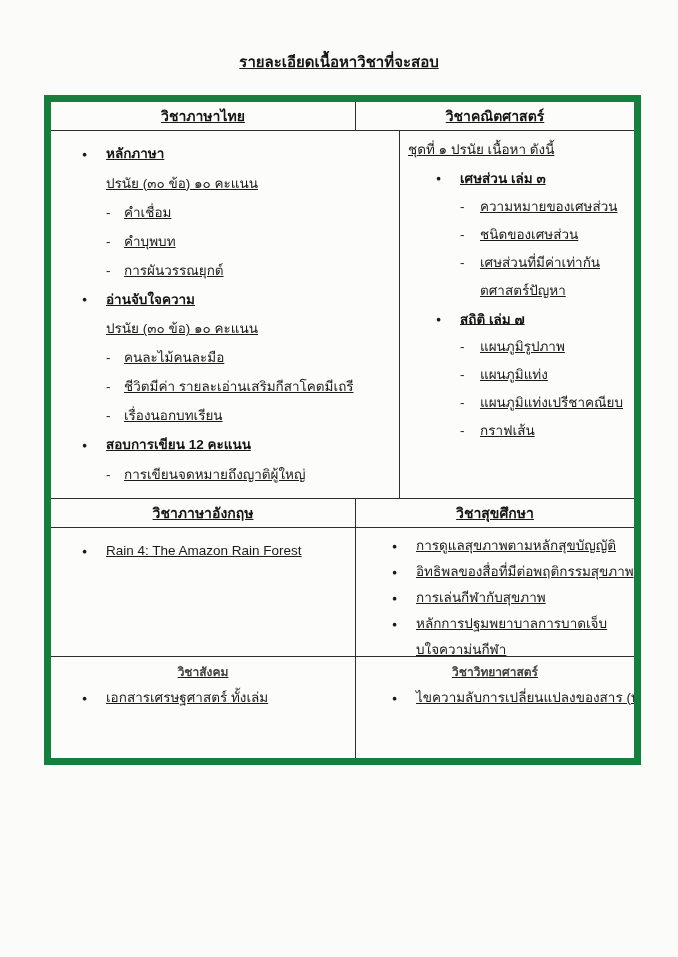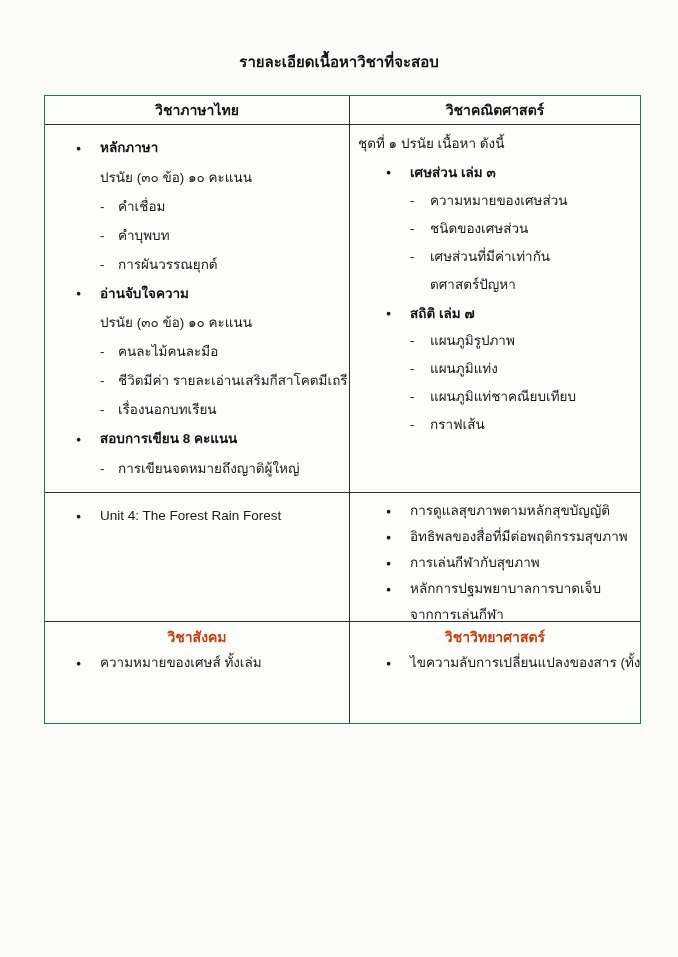--- a/index.html
+++ b/index.html
@@ -2,64 +2,64 @@
 <html><head>
 <meta charset="utf-8">
 <style>
   * { box-sizing: border-box; margin: 0; padding: 0; }
   html, body {
     width: 678px; height: 957px;
     background: #fbfbfa;
     font-family: "Liberation Sans", "DejaVu Sans", sans-serif;
     color: #1b1b1b;
   }
-  .page { width: 678px; height: 825px; overflow: hidden; }
+  .page { width: 678px; height: 825px; overflow: hidden; text-decoration: underline; }
 
   .title {
     padding-top: 50px;
     text-align: center;
     font-weight: bold;
     font-size: 15px;
     color: #141414;
   }
 
   .exam-table {
     margin: 21px 0 0 44px;
     width: 597px;
-    border: 1px solid #15803d;
+    border: 7px solid #15803d;
     background: #fcfcfb;
   }
 
   .hrow {
     display: grid;
     grid-template-columns: 304px 1fr;
     height: 29px;
     border-bottom: 1px solid #2e2e2e;
   }
   .hcell {
     display: flex; align-items: center; justify-content: center;
     font-weight: bold; font-size: 14px; color: #141414;
   }
   .right { border-left: 1px solid #2e2e2e; }
 
   .crow { display: grid; grid-template-columns: 304px 1fr; }
-  .crow.r1 { height: 368px; border-bottom: 1px solid #2e2e2e; }
+  .crow.r1 { height: 368px; border-bottom: 1px solid #2e2e2e; gap: 44px; }
   .crow.r2 { height: 129px; border-bottom: 1px solid #2e2e2e; }
   .crow.r3 { height: 101px; }
 
   .cell { padding-top: 8px; overflow: hidden; font-size: 13.5px; }
   .r1 .cell { line-height: 29px; }
   .r1 .cell.right { line-height: 28px; padding-top: 5px; }
   .r2 .cell { line-height: 29px; }
   .r2 .cell.right { line-height: 25.5px; padding-top: 5px; }
   .r3 .cell { line-height: 27px; padding-top: 3px; }
 
   .cell-header {
-    text-align: center; font-weight: bold; font-size: 14px;
-    line-height: 24px; color: #c2410c;
+    text-align: center; font-weight: bold; font-size: 12px;
+    line-height: 24px; color: #404040;
   }
 
   .line { white-space: nowrap; }
   .mk { display: inline-block; }
   .mk.bullet { font-size: 8.5px; vertical-align: 1.5px; }
 
   
   .cell .lb .mk { margin-left: 31px; width: 24px; }
   .cell .ld .mk { margin-left: 55px; width: 18px; }
   .cell .lp { padding-left: 55px; }
@@ -92,56 +92,60 @@
         <div class="line lb"><span class="mk bullet">●</span><span class="txt b">หลักภาษา</span></div>
         <div class="line lp"><span class="txt">ปรนัย (๓๐ ข้อ) ๑๐ คะแนน</span></div>
         <div class="line ld"><span class="mk">-</span><span class="txt">คำเชื่อม</span></div>
         <div class="line ld"><span class="mk">-</span><span class="txt">คำบุพบท</span></div>
         <div class="line ld"><span class="mk">-</span><span class="txt">การผันวรรณยุกต์</span></div>
         <div class="line lb"><span class="mk bullet">●</span><span class="txt b">อ่านจับใจความ</span></div>
         <div class="line lp"><span class="txt">ปรนัย (๓๐ ข้อ) ๑๐ คะแนน</span></div>
         <div class="line ld"><span class="mk">-</span><span class="txt">คนละไม้คนละมือ</span></div>
         <div class="line ld"><span class="mk">-</span><span class="txt">ชีวิตมีค่า รายละเอ่านเสริมกีสาโคตมีเถรี</span></div>
         <div class="line ld"><span class="mk">-</span><span class="txt">เรื่องนอกบทเรียน</span></div>
-        <div class="line lb"><span class="mk bullet">●</span><span class="txt b">สอบการเขียน 8 คะแนน</span></div>
+        <div class="line lb"><span class="mk bullet">●</span><span class="txt b">สอบการเขียน 12 คะแนน</span></div>
         <div class="line ld"><span class="mk">-</span><span class="txt">การเขียนจดหมายถึงญาติผู้ใหญ่</span></div>
       </div>
       <div class="cell right">
         <div class="line li0"><span class="txt">ชุดที่ ๑ ปรนัย เนื้อหา ดังนี้</span></div>
         <div class="line lb"><span class="mk bullet">●</span><span class="txt b">เศษส่วน เล่ม ๓</span></div>
         <div class="line ld"><span class="mk">-</span><span class="txt">ความหมายของเศษส่วน</span></div>
         <div class="line ld"><span class="mk">-</span><span class="txt">ชนิดของเศษส่วน</span></div>
         <div class="line ld"><span class="mk">-</span><span class="txt">เศษส่วนที่มีค่าเท่ากัน</span></div>
         <div class="line lc"><span class="txt">ตศาสตร์ปัญหา</span></div>
         <div class="line lb"><span class="mk bullet">●</span><span class="txt b">สถิติ เล่ม ๗</span></div>
         <div class="line ld"><span class="mk">-</span><span class="txt">แผนภูมิรูปภาพ</span></div>
         <div class="line ld"><span class="mk">-</span><span class="txt">แผนภูมิแท่ง</span></div>
-        <div class="line ld"><span class="mk">-</span><span class="txt">แผนภูมิแท่ชาคณียบเทียบ</span></div>
+        <div class="line ld"><span class="mk">-</span><span class="txt">แผนภูมิแท่งเปรีชาคณียบ</span></div>
         <div class="line ld"><span class="mk">-</span><span class="txt">กราฟเส้น</span></div>
       </div>
     </div>
 
+    <div class="hrow">
+      <div class="hcell">วิชาภาษาอังกฤษ</div>
+      <div class="hcell right">วิชาสุขศึกษา</div>
+    </div>
 
     <div class="crow r2">
       <div class="cell">
-        <div class="line lb"><span class="mk bullet">●</span><span class="txt">Unit 4:  The Forest Rain Forest</span></div>
+        <div class="line lb"><span class="mk bullet">●</span><span class="txt">Rain 4:  The Amazon Rain Forest</span></div>
       </div>
       <div class="cell right">
         <div class="line lb"><span class="mk bullet">●</span><span class="txt">การดูแลสุขภาพตามหลักสุขบัญญัติ</span></div>
         <div class="line lb"><span class="mk bullet">●</span><span class="txt">อิทธิพลของสื่อที่มีต่อพฤติกรรมสุขภาพ</span></div>
         <div class="line lb"><span class="mk bullet">●</span><span class="txt">การเล่นกีฬากับสุขภาพ</span></div>
         <div class="line lb"><span class="mk bullet">●</span><span class="txt">หลักการปฐมพยาบาลการบาดเจ็บ</span></div>
-        <div class="line lch"><span class="txt">จากการเล่นกีฬา</span></div>
+        <div class="line lch"><span class="txt">บใจความ่นกีฬา</span></div>
       </div>
     </div>
 
     <div class="crow r3">
       <div class="cell">
         <div class="cell-header">วิชาสังคม</div>
-        <div class="line lb"><span class="mk bullet">●</span><span class="txt">ความหมายของเศษส์ ทั้งเล่ม</span></div>
+        <div class="line lb"><span class="mk bullet">●</span><span class="txt">เอกสารเศรษฐศาสตร์ ทั้งเล่ม</span></div>
       </div>
       <div class="cell right">
         <div class="cell-header">วิชาวิทยาศาสตร์</div>
         <div class="line lb"><span class="mk bullet">●</span><span class="txt">ไขความลับการเปลี่ยนแปลงของสาร (ทั้งเล่ม)</span></div>
       </div>
     </div>
 
   </div>
 </div>
 

